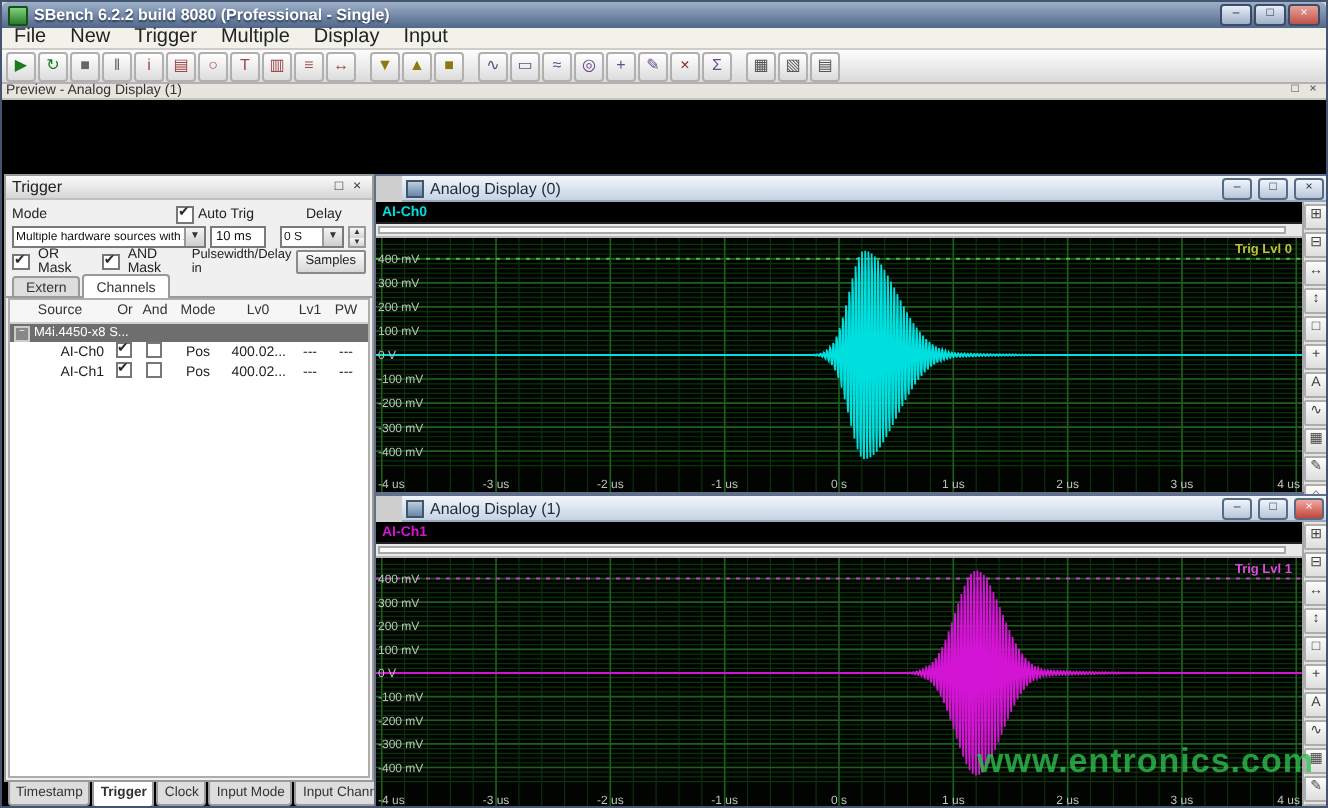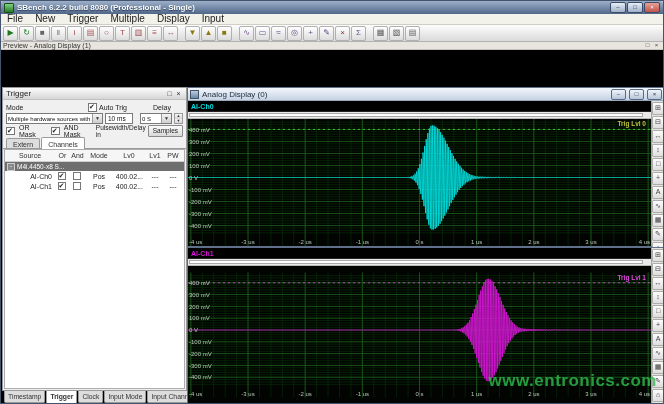--- a/index.html
+++ b/index.html
@@ -67,21 +67,21 @@
   .trow .ctr{text-align:center;}
   .trow .num{text-align:right;padding-right:2px;white-space:nowrap;overflow:hidden;}
   .bottom-tabs{position:absolute;left:1px;top:390px;width:185px;height:13px;display:flex;align-items:flex-start;padding-left:2px;gap:1px;}
   .btab{font-size:6.8px;padding:0 3px;height:11px;line-height:11px;border:1px solid #9a9a9a;border-top:none;
     background:#ddd;border-radius:0 0 2px 2px;color:#333;white-space:nowrap;}
   .btab.active{background:#fff;font-weight:bold;height:12px;}
   
   .mdi{position:absolute;left:186px;width:478px;border:1px solid #60708a;box-sizing:border-box;background:#cfcfcf;
     display:flex;flex-direction:column;}
   .mdi-title{height:13px;display:flex;align-items:center;gap:3px;padding:0 2px;
-    background:linear-gradient(#f3f7fc,#c6d2e3);border-bottom:1px solid #9aa8bc;font-size:8px;color:#1c2a3c;box-sizing:border-box;}
+    background:linear-gradient(#f3f7fc,#c6d2e3);border-bottom:1px solid #9aa8bc;font-size:8px;color:#1c2a3c;box-sizing:border-box;margin-left:13px;}
   .mdi-icon{width:7px;height:7px;background:linear-gradient(#bcd,#68a);border:1px solid #456;font-size:0;}
   .mdi-title .tt{flex:1;white-space:nowrap;overflow:hidden;}
   .mdi-btn{width:13px;height:9px;border:1px solid #56master;border:1px solid #566c86;border-radius:2px;
     background:linear-gradient(#f0f4fa,#b8c6da);font-size:6px;line-height:8px;text-align:center;color:#1a2a3c;}
   .mdi-btn.close-active{background:linear-gradient(#f0a8a0,#c4443c);color:#fff;}
   .mdi-body{flex:1;display:flex;min-height:0;}
   .mdi-main{flex:1;display:flex;flex-direction:column;min-width:0;}
   .chan-bar{height:11px;background:#000;border-bottom:1px solid #222;display:flex;align-items:center;
     padding:0 3px;font-size:7px;font-weight:bold;box-sizing:border-box;}
   .hscroll{height:7px;background:#e9e9e9;border-bottom:1px solid #b8b8b8;position:relative;box-sizing:border-box;}
@@ -407,20 +407,27 @@
           <span class="vtbtn">A</span>
           <span class="vtbtn">∿</span>
           <span class="vtbtn">▦</span>
           <span class="vtbtn">✎</span>
           <span class="vtbtn">⌂</span>
         </div>
     </div>
   </div>
 
   <div class="mdi" style="top:246px;height:158px">
+    <div class="mdi-title">
+      <span class="mdi-icon"></span>
+      <span class="tt">Analog Display (1)</span>
+      <span class="mdi-btn">–</span>
+      <span class="mdi-btn">□</span>
+      <span class="mdi-btn close-active">×</span>
+    </div>
     <div class="mdi-body">
       <div class="mdi-main">
         <div class="chan-bar">
           <span style="color: rgb(212, 20, 212);">AI-Ch1</span>
         </div>
         <div class="hscroll">
             <div class="hthumb"></div>
           </div>
         <div class="plot">
             <svg viewBox="0 0 463 125">

